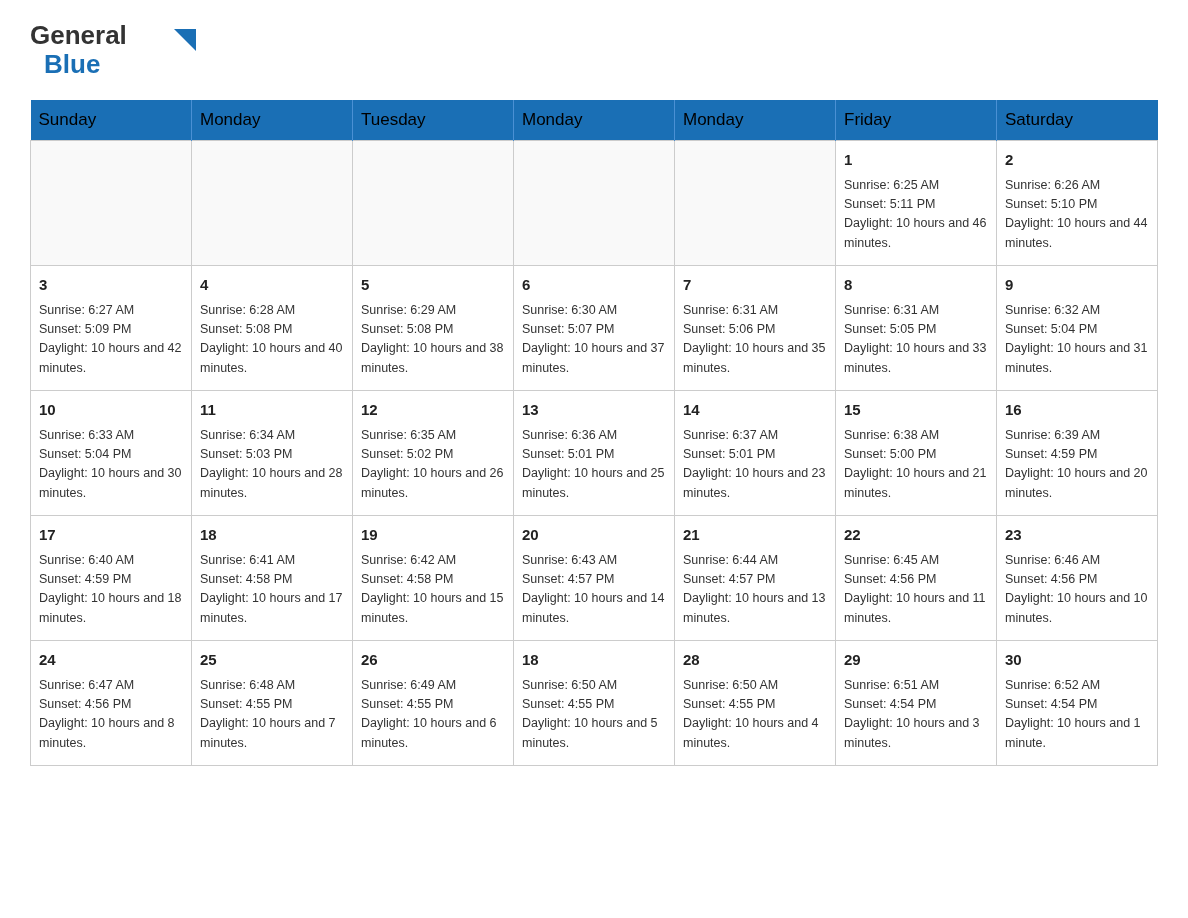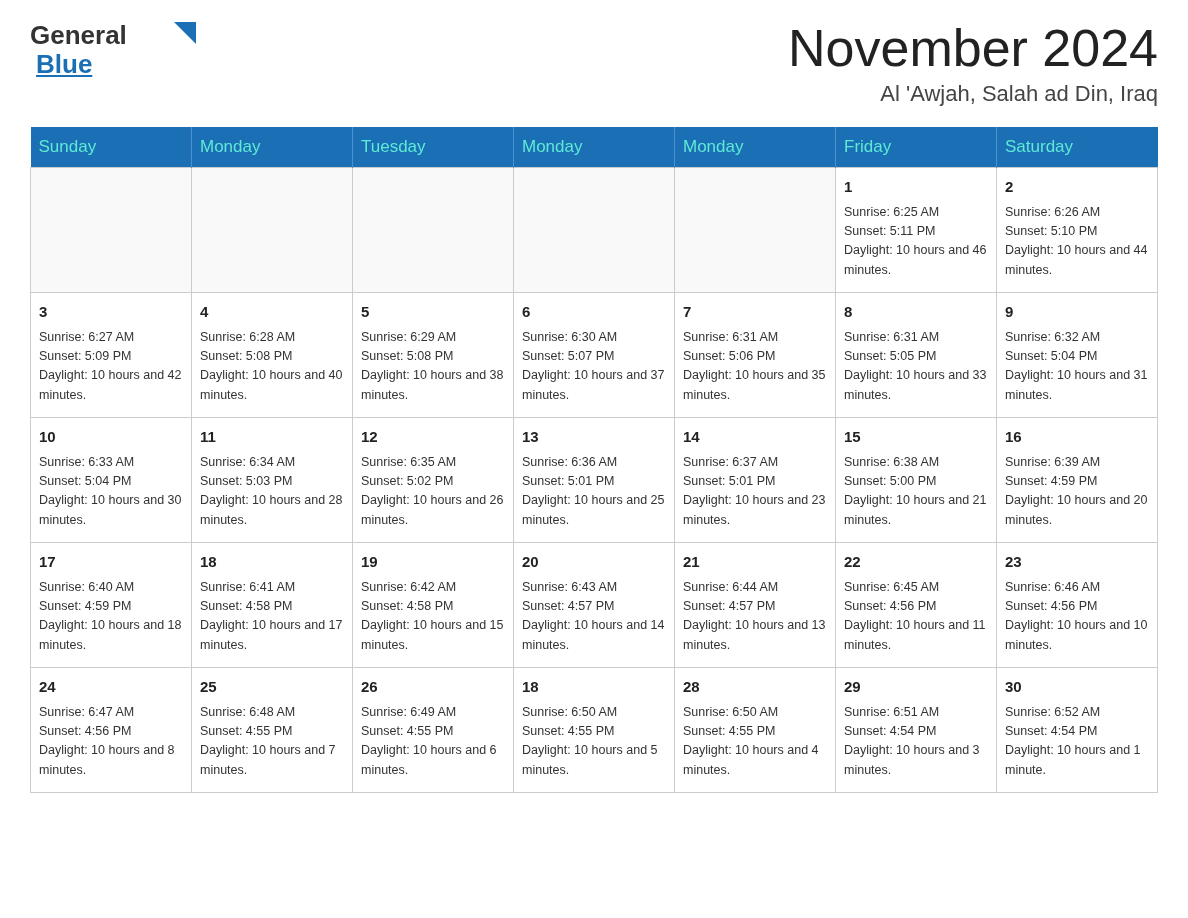--- a/index.html
+++ b/index.html
@@ -29,21 +29,21 @@
       font-size: 22px;
       color: #444;
       margin-top: 4px;
     }
     .calendar {
       width: 100%;
       border-collapse: collapse;
     }
     .calendar thead tr th {
       background: #1a6fb5;
-      color: #5eead4;
+      color: #000000;
       padding: 10px 8px;
       text-align: left;
       font-size: 17px;
       font-weight: normal;
       border-right: 1px solid #4a90d4;
     }
     .calendar thead tr th:last-child {
       border-right: none;
     }
     .calendar tbody tr td {
@@ -71,56 +71,51 @@
       color: #333;
       line-height: 1.55;
     }
     
     .logo-container {
       display: flex;
       flex-direction: column;
     }
     .logo-line1 {
       display: flex;
-      align-items: flex-start;
+      align-items: flex-end;
       gap: 44px;
     }
     .logo-general {
       font-size: 26px;
       font-weight: bold;
       color: #333;
       font-family: Arial, sans-serif;
     }
     .logo-line2 {
       font-size: 26px;
       font-weight: bold;
       color: #1a6fb5;
       font-family: Arial, sans-serif;
       margin-top: -2px;
-      margin-left: 6px;
-      text-decoration: underline;
+      margin-left: 14px;
     }
   </style>
 </head>
 <body>
 
 <div class="header">
   <div class="logo-container">
     <div class="logo-line1">
       <span class="logo-general">General</span>
       <svg width="22" height="22" viewBox="0 0 22 22" style="margin-left:3px; margin-top:2px;">
         <polygon points="0,0 22,0 22,22" fill="#1a6fb5"></polygon>
       </svg>
     </div>
     <div class="logo-line2">Blue</div>
   </div>
-  <div class="title-section">
-    <div class="month-title">November 2024</div>
-    <div class="location">Al 'Awjah, Salah ad Din, Iraq</div>
-  </div>
 </div>
 
 <table class="calendar">
   <thead>
     <tr>
     <th>Sunday</th>
         <th>Monday</th>
         <th>Tuesday</th>
         <th>Monday</th>
         <th>Monday</th>

